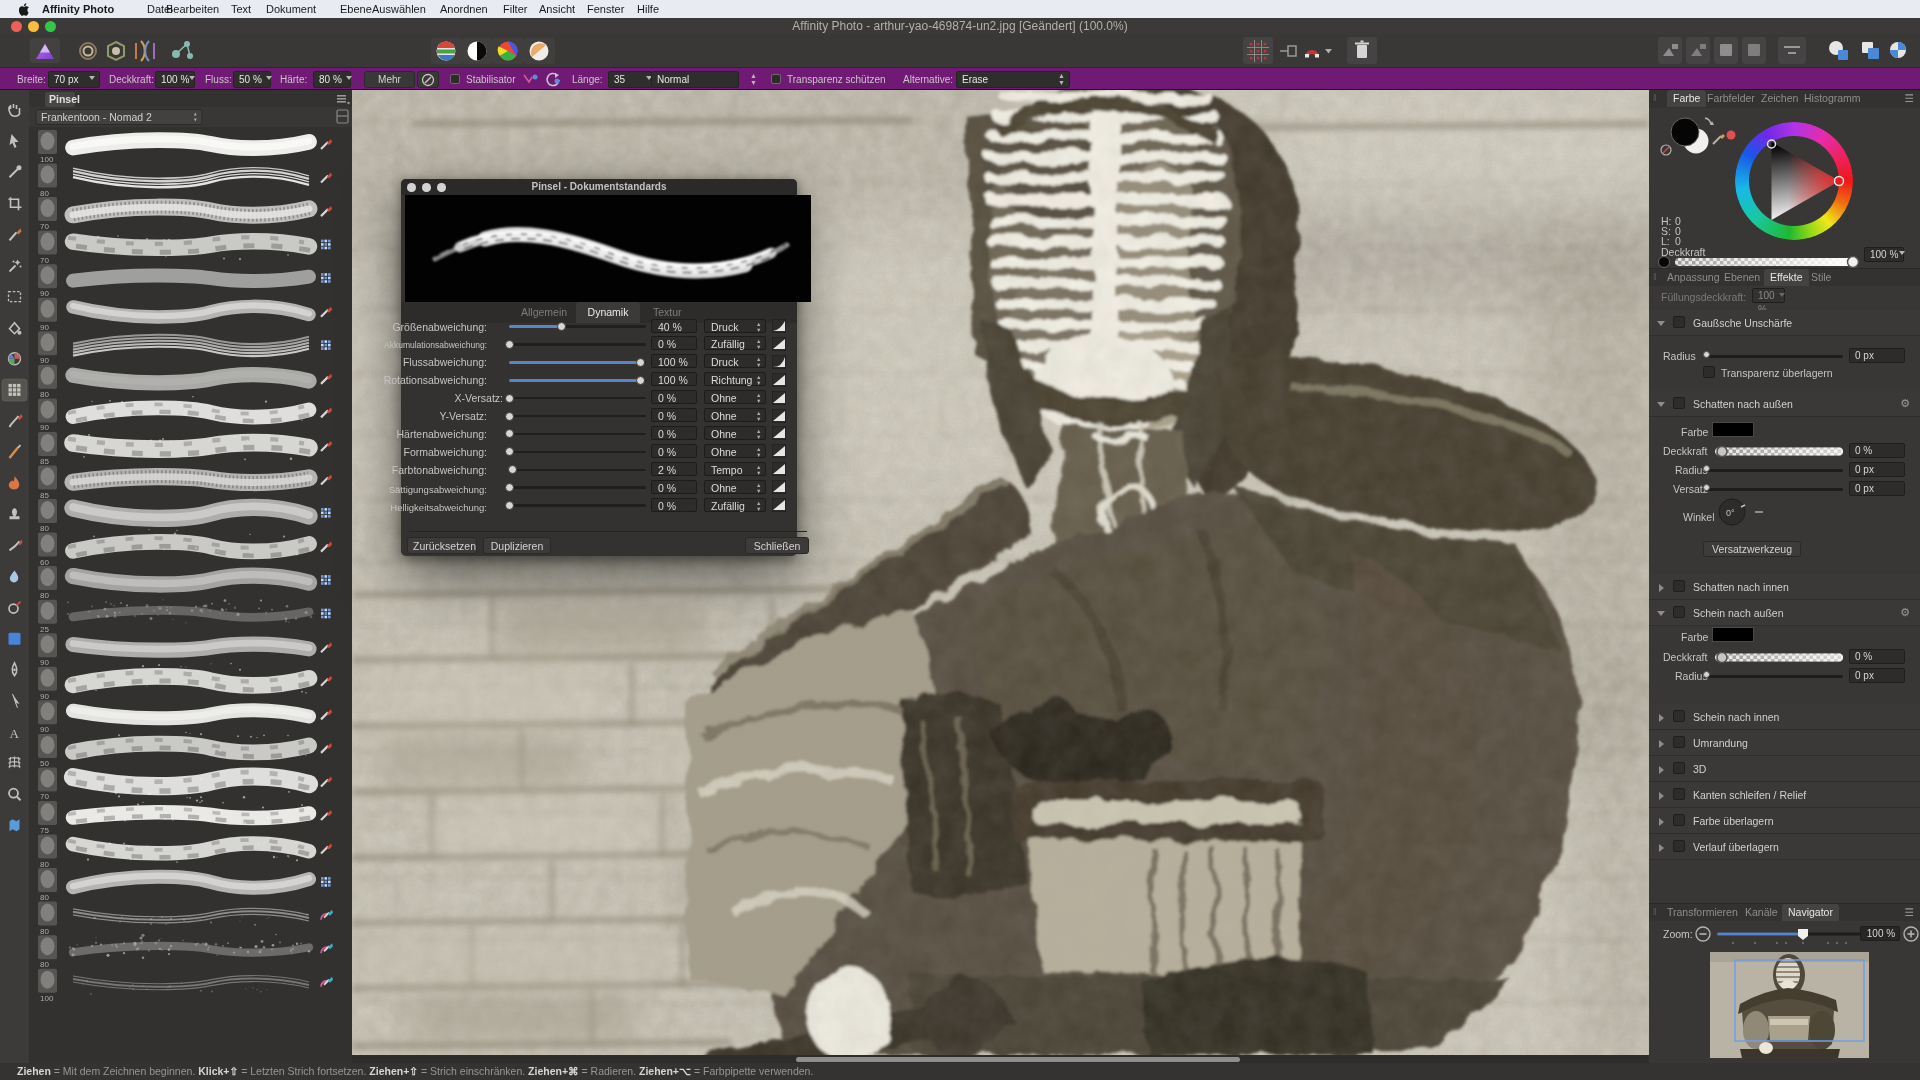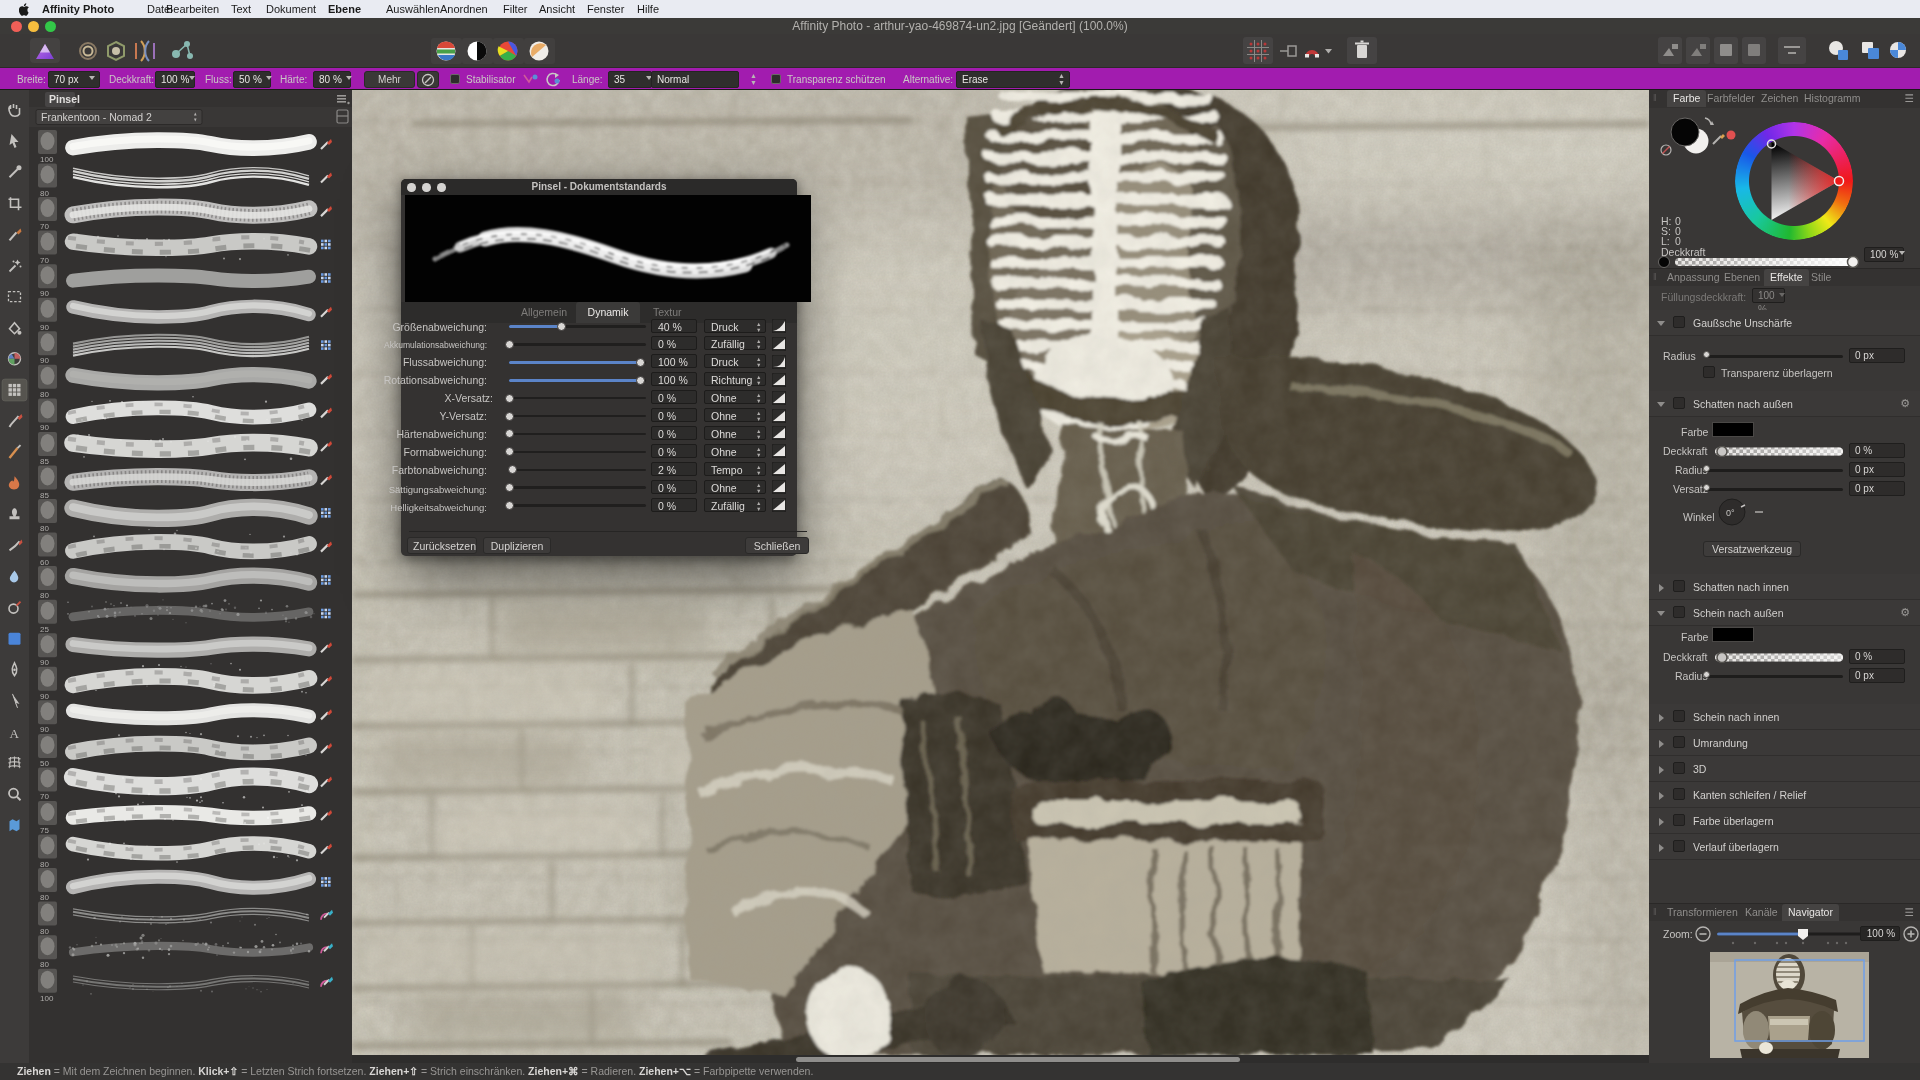--- a/index.html
+++ b/index.html
@@ -5,21 +5,21 @@
 * { margin:0; padding:0; box-sizing:border-box; }
 html,body { width:1920px; height:1080px; overflow:hidden; background:#2b2b2b;
   font-family:"Liberation Sans", sans-serif; -webkit-font-smoothing:antialiased; }
 .abs { position:absolute; }
 #menubar { left:0; top:0; width:1920px; height:18px; background:#e9ebf2;
   color:#1a1a1a; font-size:11px; line-height:18px; }
 #titlebar { left:0; top:18px; width:1920px; height:16px; background:#3b3a38;
   color:#b3b1ae; font-size:12px; line-height:16px; text-align:center; }
 .tl { position:absolute; width:11px; height:11px; border-radius:50%; top:20.5px; }
 #toolbar { left:0; top:34px; width:1920px; height:33px; background:#3a3837; }
-#ctxbar { left:0; top:67px; width:1920px; height:23px; background:#a21caf;
+#ctxbar { left:0; top:67px; width:1920px; height:23px; background:#701a75;
   border-top:1px solid #2c2a29; border-bottom:1px solid #1a1918; color:#cfcdca; font-size:10px; }
 #toolcol { left:0; top:90px; width:29px; height:973px; background:#3d3b3a; }
 #brushpanel { left:29px; top:90px; width:323px; height:973px; background:#363433; }
 #canvasarea { left:352px; top:90px; width:1297px; height:973px; background:#2e2d2c; }
 #rightpanel { left:1649px; top:90px; width:271px; height:973px; background:#393736; }
 #statusbar { left:0; top:1063px; width:1920px; height:17px; background:#343332;
   color:#989694; font-size:10.5px; line-height:17px; }
 #statusbar .w { color:#d8d6d4; font-weight:bold; }
 </style>
 </head>
@@ -27,22 +27,22 @@
 <div class="abs" id="menubar">
     <svg width="11" height="13" viewBox="0 0 11 13" style="position:absolute;left:19px;top:3px">
       <path d="M8.4,6.9c0-1.6,1.3-2.4,1.4-2.4C9,3.4,7.9,3.3,7.5,3.3c-1,-0.1-1.9,0.6-2.4,0.6S3.8,3.3,3,3.3C1.9,3.4,0.9,4,0.4,5c-1.1,1.9-0.3,4.7,0.8,6.2c0.5,0.8,1.1,1.6,1.9,1.6c0.8,0,1-0.5,1.9-0.5s1.2,0.5,2,0.5s1.3-0.7,1.8-1.5c0.6-0.9,0.8-1.7,0.8-1.7S8.4,8.7,8.4,6.9z" fill="#1a1a1a"></path>
       <path d="M6.7,2.2C7.1,1.7,7.4,1,7.3,0.2C6.7,0.3,5.9,0.7,5.5,1.2C5.1,1.6,4.8,2.4,4.9,3.1C5.6,3.2,6.3,2.8,6.7,2.2z" fill="#1a1a1a"></path>
     </svg>
     <span style="position:absolute;left:42px;font-weight:bold;">Affinity Photo</span>
     <span style="position:absolute;left:127px;margin-left:20px;">Datei</span>
     <span style="position:absolute;left:166px;">Bearbeiten</span>
     <span style="position:absolute;left:231px;">Text</span>
     <span style="position:absolute;left:266px;">Dokument</span>
-    <span style="position:absolute;left:328px;font-weight:bold;">Ebene</span>
-    <span style="position:absolute;left:386px;text-align:center;">Auswählen</span>
+    <span style="position:absolute;left:340px;">Ebene</span>
+    <span style="position:absolute;left:372px;text-align:center;">Auswählen</span>
     <span style="position:absolute;left:440px;">Anordnen</span>
     <span style="position:absolute;left:503px;">Filter</span>
     <span style="position:absolute;left:539px;">Ansicht</span>
     <span style="position:absolute;left:587px;">Fenster</span>
     <span style="position:absolute;left:637px;">Hilfe</span>
   </div>
 <div class="abs" id="titlebar">Affinity Photo - arthur-yao-469874-un2.jpg [Geändert] (100.0%)</div>
 <div class="tl" style="left:11px; background:#f05f57"></div>
 <div class="tl" style="left:28px; background:#f6bd3e"></div>
 <div class="tl" style="left:45px; background:#33c748"></div>
@@ -1444,21 +1444,21 @@
     <span style="position:absolute;left:108px;top:200.0px;width:137px;height:2.5px;background:#201f1e;border-radius:1.5px"></span>
     <span style="position:absolute;left:108px;top:200.0px;width:131px;height:2.5px;background:#5b84c8;border-radius:1.5px"></span>
     <span style="position:absolute;left:235.0px;top:196.7px;width:9px;height:9px;border-radius:50%;background:#d8d6d4;border:0.5px solid #3a3836"></span>
     <span style="position:absolute;left:250px;top:193.2px;width:46px;height:14px;background:#2d2c2b;border:1px solid #1d1c1b;border-radius:2px;line-height:14px;padding-left:6px;color:#dddbd9">100 %</span>
     <span style="position:absolute;left:303px;top:193.2px;width:62px;height:14px;background:#2d2c2b;border:1px solid #1d1c1b;border-radius:2px;line-height:14px;padding-left:6px;color:#dddbd9">Richtung</span>
     <span style="position:absolute;left:355px;top:195.2px;color:#b0aeac;font-size:5.5px;line-height:6px">▲<br>▼</span>
     <svg style="position:absolute;left:371px;top:193.7px" width="14" height="14" viewBox="0 0 14 14">
       <rect width="14" height="14" rx="2" fill="#2d2c2b" stroke="#1d1c1b"></rect>
       <path d="M1,12 L13,2 L13,12 Z" fill="#e8e6e4"></path>
     </svg>
-    <span style="position:absolute;right:304px;top:213.1px;white-space:nowrap">X-Versatz:</span>
+    <span style="position:absolute;right:294px;top:213.1px;white-space:nowrap">X-Versatz:</span>
     <span style="position:absolute;left:108px;top:217.9px;width:137px;height:2.5px;background:#201f1e;border-radius:1.5px"></span>
     <span style="position:absolute;left:104.0px;top:214.6px;width:9px;height:9px;border-radius:50%;background:#d8d6d4;border:0.5px solid #3a3836"></span>
     <span style="position:absolute;left:250px;top:211.1px;width:46px;height:14px;background:#2d2c2b;border:1px solid #1d1c1b;border-radius:2px;line-height:14px;padding-left:6px;color:#dddbd9">0 %</span>
     <span style="position:absolute;left:303px;top:211.1px;width:62px;height:14px;background:#2d2c2b;border:1px solid #1d1c1b;border-radius:2px;line-height:14px;padding-left:6px;color:#dddbd9">Ohne</span>
     <span style="position:absolute;left:355px;top:213.1px;color:#b0aeac;font-size:5.5px;line-height:6px">▲<br>▼</span>
     <svg style="position:absolute;left:371px;top:211.6px" width="14" height="14" viewBox="0 0 14 14">
       <rect width="14" height="14" rx="2" fill="#2d2c2b" stroke="#1d1c1b"></rect>
       <path d="M1,12 L13,2 L13,12 Z" fill="#e8e6e4"></path>
     </svg>
     <span style="position:absolute;right:310px;top:231.0px;white-space:nowrap">Y-Versatz:</span>

